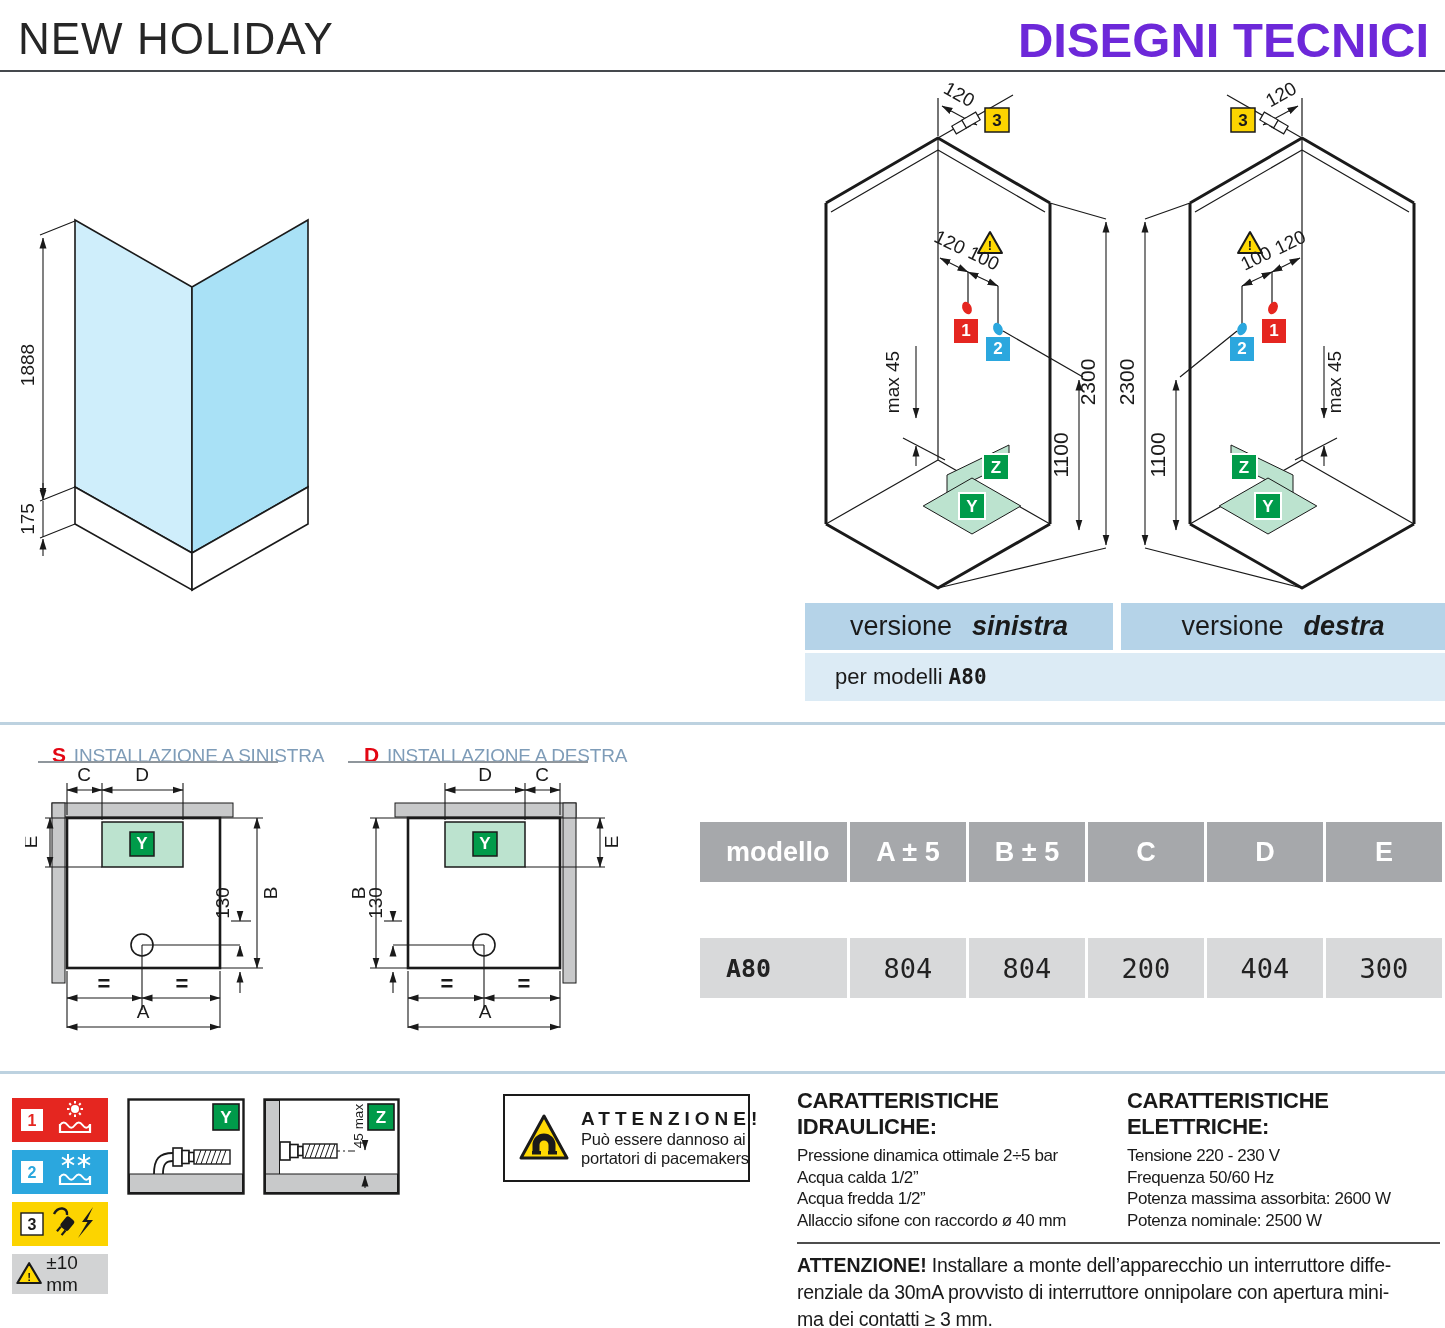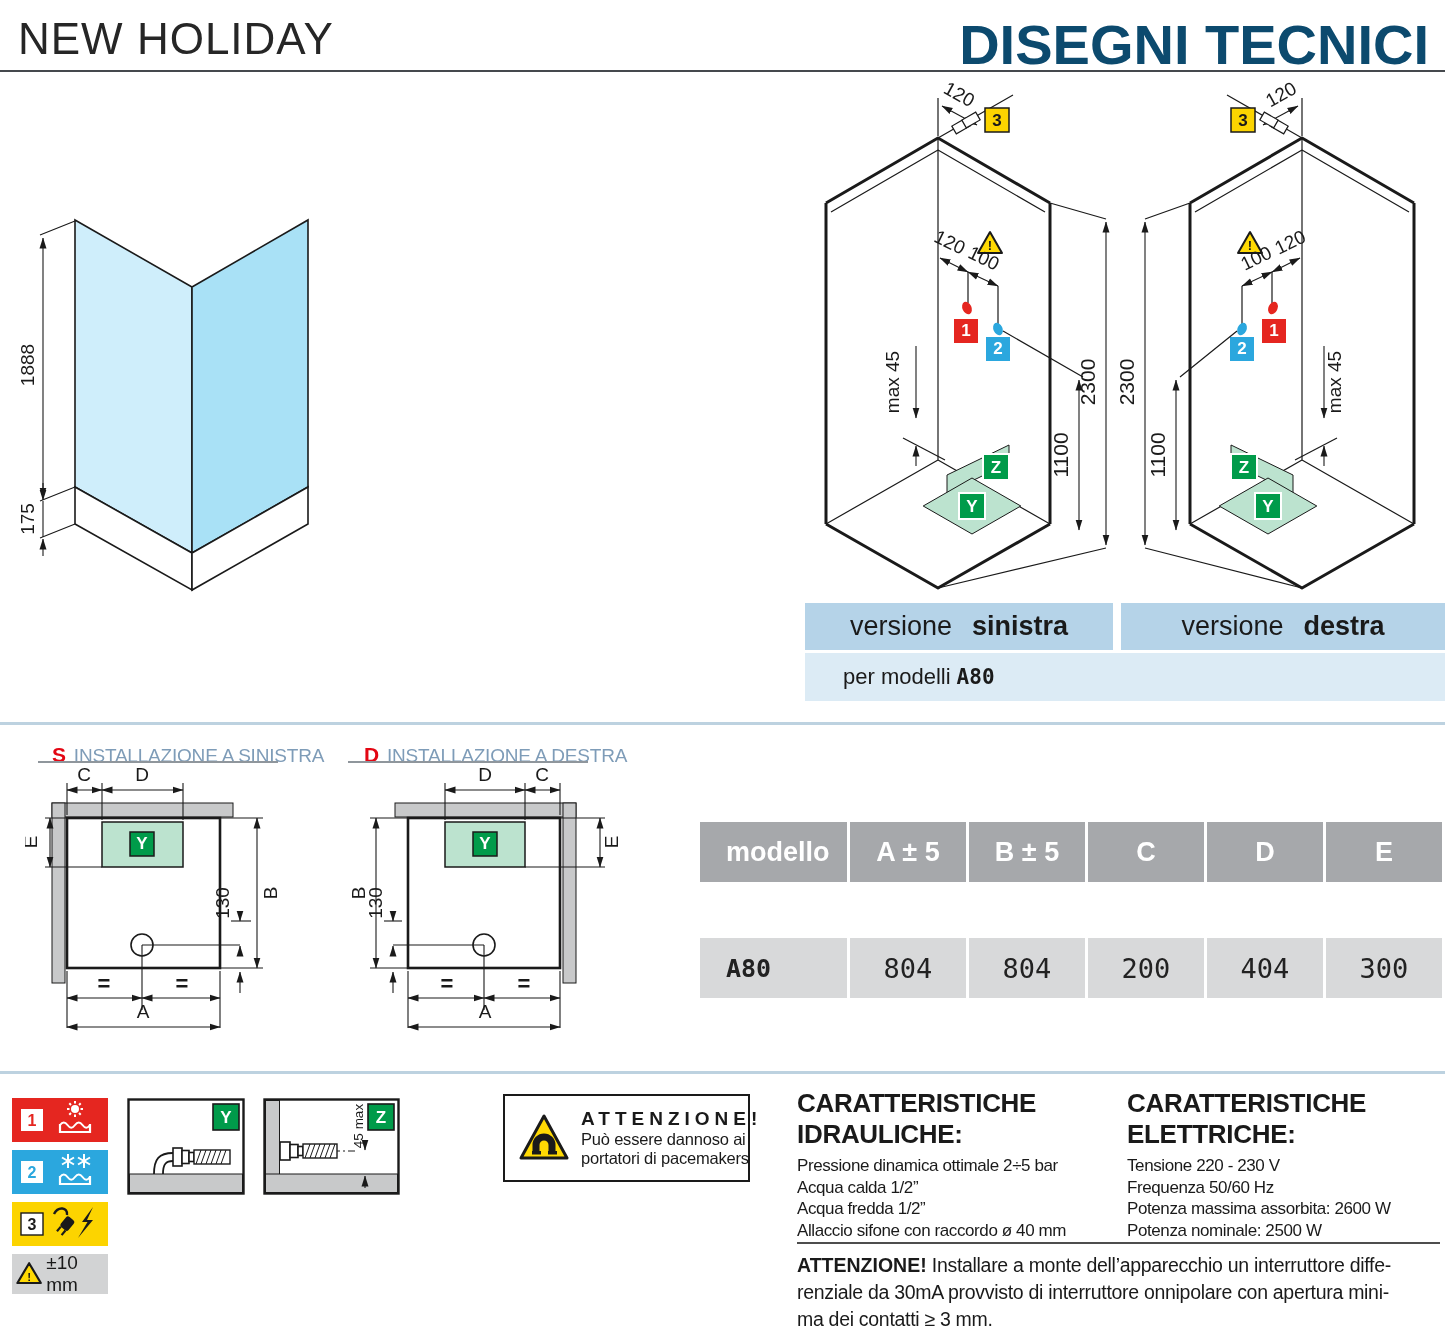--- a/index.html
+++ b/index.html
@@ -1,40 +1,40 @@
 <!DOCTYPE html>
 <html><head>
 <meta charset="utf-8">
 <style>
   html,body{margin:0;padding:0;background:#fff;}
   .page{position:relative;width:1445px;height:1328px;background:#fff;overflow:hidden;
         font-family:"Liberation Sans","DejaVu Sans",sans-serif;color:#1a1a1a;}
   .abs{position:absolute;}
   .page-title{font-size:44px;font-weight:300;letter-spacing:1px;color:#262626;}
-  .page-subtitle{font-size:56px;font-weight:bold;color:#0c4a6e;}
+  .page-subtitle{font-size:49px;font-weight:bold;color:#6d28d9;}
   .header-rule{height:2px;background:#45494d;}
   .divider{height:3px;background:#bdd2e0;}
   .band{display:flex;align-items:center;justify-content:center;font-size:27px;background:#b5d3e8;}
-  .band b{margin-left:20px;}
-  .band-light{display:flex;align-items:center;font-size:22px;background:#dcebf5;padding-left:38px;box-sizing:border-box;}
+  .band b{margin-left:20px;font-style:italic;}
+  .band-light{display:flex;align-items:center;font-size:22px;background:#dcebf5;padding-left:30px;box-sizing:border-box;}
   .band-light b{margin-left:6px;font-family:"DejaVu Sans Mono",monospace;font-size:21px;}
   .inst-title{font-size:19px;color:#7e9cb8;letter-spacing:-0.2px;white-space:nowrap;margin-top:6px;}
   .inst-title .letter{color:#e30613;font-weight:bold;font-size:21px;margin-right:8px;}
   .inst-underline{height:2px;background:#8f969c;}
   .tbl{display:grid;grid-template-columns:147px 116px 116px 116px 116px 116px;column-gap:3px;row-gap:20px;}
   .tbl .cell{height:60px;display:flex;align-items:center;justify-content:center;margin-top:36px;}
   .tbl .th{background:#a6a8ab;color:#fff;font-weight:bold;font-size:27px;}
   .tbl .th.first,.tbl .td.first{justify-content:flex-start;padding-left:26px;}
   .tbl .td{background:#d8d9da;font-family:"DejaVu Sans Mono",monospace;font-size:27px;color:#222;}
   .tbl .td.first{font-weight:bold;font-size:25px;}
   .legend-row{display:flex;align-items:center;}
   .warnbox{border:2.5px solid #1a1a1a;background:#fff;display:flex;align-items:center;padding:0 10px;box-sizing:border-box;}
   .warnbox .wtitle{font-weight:bold;font-size:19px;letter-spacing:5px;white-space:nowrap;}
   .warnbox .wline{font-size:16.5px;line-height:1.18;letter-spacing:-0.2px;}
-  .chars h3{margin:0 0 5px 0;font-size:26px;letter-spacing:-0.3px;}
+  .chars h3{margin:0 0 5px 0;font-size:22px;letter-spacing:-0.3px;}
   .chars p{margin:0;font-size:17px;line-height:1.27;letter-spacing:-0.4px;}
   .note-rule{height:2px;background:#4d4d4d;}
   .note{font-size:19.5px;line-height:1.38;letter-spacing:-0.3px;}
   .note b{letter-spacing:0;}
   svg text{font-family:"Liberation Sans","DejaVu Sans",sans-serif;}
   .dim{stroke:#1a1a1a;stroke-width:1.1;fill:none;}
   .thin{stroke:#1a1a1a;stroke-width:1.2;fill:none;}
   .thick{stroke:#1a1a1a;stroke-width:3;fill:none;stroke-linejoin:round;}
   .med{stroke:#1a1a1a;stroke-width:1.8;fill:none;}
   .dimtext{font-size:19px;fill:#1a1a1a;}

